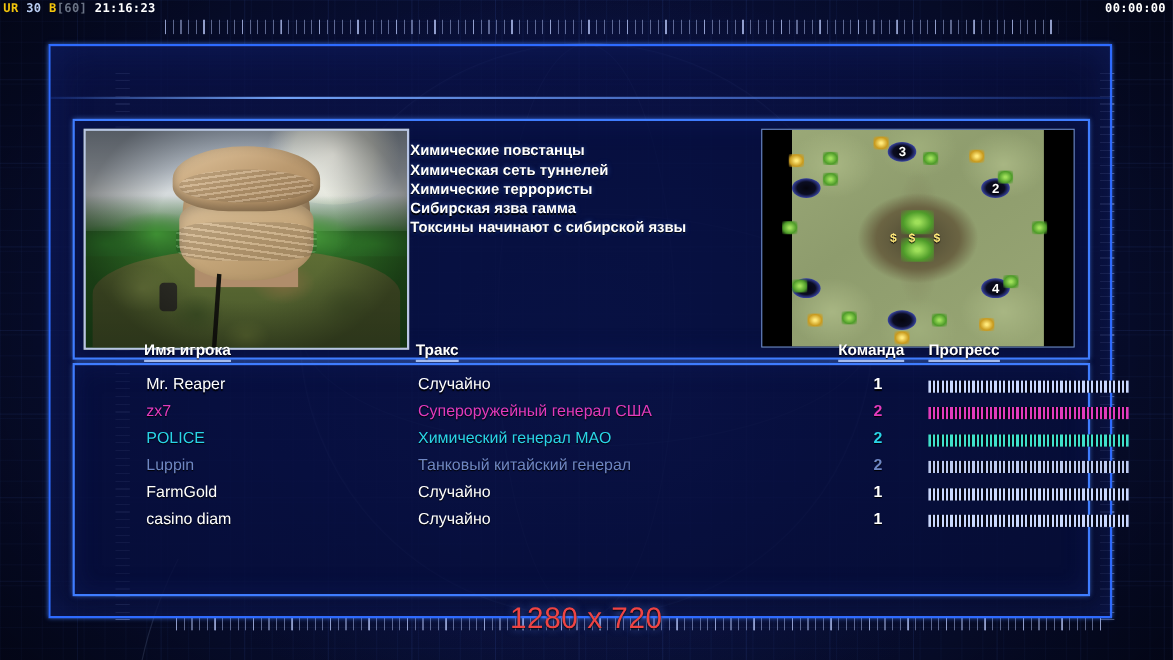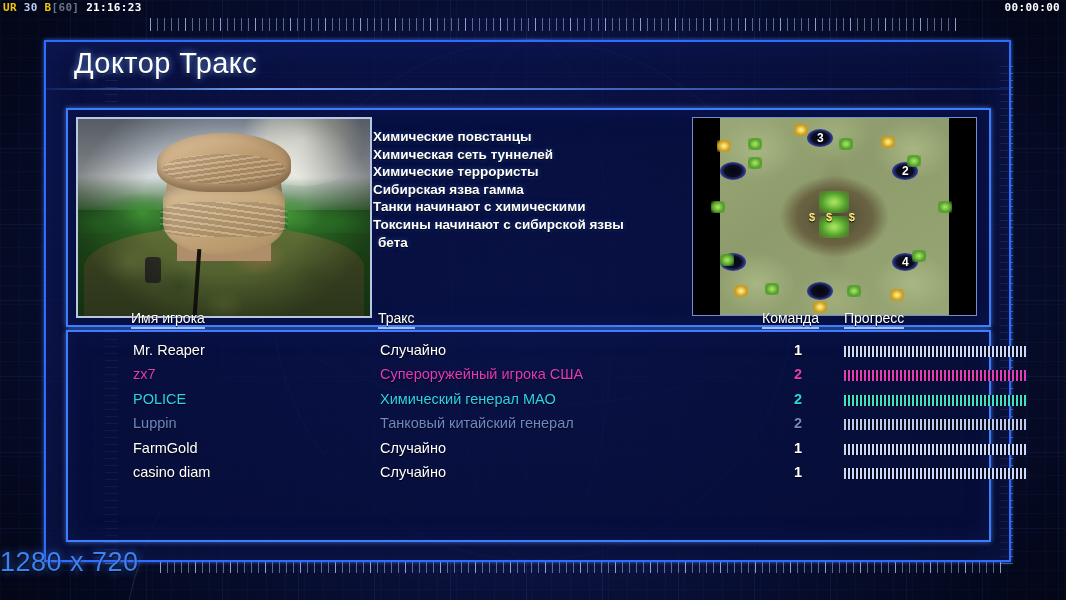--- a/index.html
+++ b/index.html
@@ -164,43 +164,43 @@
   .mm-res.gold{background:radial-gradient(ellipse,#ffe97a 10%,#c99b1f 60%,rgba(201,155,31,0) 100%);}
   .mm-res.big{width:30px;height:22px;}
   .mm-dollar{position:absolute;color:#ffe97a;font-size:11px;font-weight:bold;
      text-shadow:0 1px 1px #000;}
 
   
   #table{position:absolute;left:20px;top:288px;width:921px;height:208px;
      border:2px solid #3f7dff;background:rgba(7,15,66,.45);
      box-shadow:0 0 5px rgba(80,140,255,.7), inset 0 0 22px rgba(15,30,95,.45);}
   #thead{position:absolute;left:0;top:-22px;width:100%;height:22px;}
-  .th{position:absolute;color:#fff;font-size:14px;font-weight:normal;
+  .th{position:absolute;color:#fff;font-size:14px;font-weight:bold;
      text-shadow:0 1px 1px #000;border-bottom:2px solid rgba(190,210,255,.85);
      padding-bottom:1px;}
   #th-name{left:63px;top:0;}
   #th-army{left:310px;top:0;}
   #th-team{left:694px;top:0;}
   #th-prog{left:776px;top:0;}
   .row{position:absolute;left:0;width:100%;height:24px;}
   .c-name{position:absolute;left:65px;font-size:14.5px;white-space:nowrap;
      text-shadow:0 1px 1px #000;}
   .c-army{position:absolute;left:312px;font-size:14.5px;white-space:nowrap;
      text-shadow:0 1px 1px #000;}
   .c-team{position:absolute;left:726px;font-size:14.5px;font-weight:bold;
      text-shadow:0 1px 1px #000;}
   .c-prog{position:absolute;left:776px;top:4px;width:182px;height:11px;
      background:rgba(8,12,40,.7);}
   .c-prog i{display:block;height:100%;
      background-image:repeating-linear-gradient(to right,
         rgba(255,255,255,.95) 0 2px, rgba(0,0,0,.45) 2px 4px);}
 
   
-  #res{position:absolute;left:0;top:547px;width:100%;text-align:left;
-     color:#3b82f6;font-size:27px;letter-spacing:.5px;
+  #res{position:absolute;left:0;top:547px;width:100%;text-align:center;
+     color:#ef4444;font-size:27px;letter-spacing:.5px;
      text-shadow:0 1px 2px #000,0 0 8px rgba(90,140,255,.7);}
 </style>
 </head>
 <body>
 
 <div id="bg">
   <div id="grid"></div>
   <div id="grid2"></div>
   <div id="globe"></div>
   <div id="arc"></div>
@@ -213,21 +213,20 @@
 <div class="ruler v" id="ruler-right"></div>
 
 <div id="topbar">
   <span class="left"><span class="t-ur">UR</span><span> </span><span class="t-30">30</span><span> </span><span class="t-b">B</span><span class="t-br">[60]</span><span> </span><span class="t-clock">21:16:23</span></span>
   <span class="right">00:00:00</span>
 </div>
 
 <div id="window">
 
   <div id="titlebar">
-    <div id="title">Доктор Тракс</div>
     <div id="title-rule"></div>
   </div>
 
   <div id="info">
 
     <div id="portrait">
       <div class="pz" id="p-sky"></div>
       <div class="pz" id="p-sun"></div>
       <div class="pz" id="p-tree"></div>
       <div class="pz" id="p-grnd"></div>
@@ -245,23 +244,21 @@
       <div class="pz" id="p-strap"></div>
       <div class="pz" id="p-mic"></div>
       <div class="pz" id="p-shade"></div>
     </div>
 
     <div id="desc">
         <div class="ln">Химические повстанцы</div>
         <div class="ln">Химическая сеть туннелей</div>
         <div class="ln">Химические террористы</div>
         <div class="ln">Сибирская язва гамма</div>
-        <div class="ln">Танки начинают с химическими</div>
         <div class="ln">Токсины начинают с сибирской язвы</div>
-        <div class="ln cont">бета</div>
       </div>
 
     <div id="minimap">
       <div id="mm-terr"></div>
     <div class="mm-start" style="left: calc(14% - 13px); top: calc(27% - 9px);"></div>
         <div class="mm-start" style="left: calc(45% - 13px); top: calc(10% - 9px);">3</div>
         <div class="mm-start" style="left: calc(75% - 13px); top: calc(27% - 9px);">2</div>
         <div class="mm-start" style="left: calc(14% - 13px); top: calc(73% - 9px);"></div>
         <div class="mm-start" style="left: calc(75% - 13px); top: calc(73% - 9px);">4</div>
         <div class="mm-start" style="left: calc(45% - 13px); top: calc(88% - 9px);"></div>
@@ -300,21 +297,21 @@
         <div class="row" style="top: 10px;">
           <div class="c-name" style="color: rgb(255, 255, 255);">Mr. Reaper</div>
           <div class="c-army" style="color: rgb(255, 255, 255);">Случайно</div>
           <div class="c-team" style="color: rgb(255, 255, 255);">1</div>
           <div class="c-prog">
             <i style="width: 100%; background-image: repeating-linear-gradient(to right, rgb(201, 216, 255) 0px, rgb(201, 216, 255) 2px, rgba(0, 0, 0, 0.5) 2px, rgba(0, 0, 0, 0.5) 4px);"></i>
           </div>
         </div>
         <div class="row" style="top: 34.4px; text-align: right;">
           <div class="c-name" style="color: rgb(226, 59, 189);">zx7</div>
-          <div class="c-army" style="color: rgb(226, 59, 189);">Супероружейный игрока США</div>
+          <div class="c-army" style="color: rgb(226, 59, 189);">Супероружейный генерал США</div>
           <div class="c-team" style="color: rgb(226, 59, 189);">2</div>
           <div class="c-prog">
             <i style="width: 100%; background-image: repeating-linear-gradient(to right, rgb(226, 59, 189) 0px, rgb(226, 59, 189) 2px, rgba(0, 0, 0, 0.5) 2px, rgba(0, 0, 0, 0.5) 4px);"></i>
           </div>
         </div>
         <div class="row" style="top: 58.8px;">
           <div class="c-name" style="color: rgb(42, 212, 232);">POLICE</div>
           <div class="c-army" style="color: rgb(42, 212, 232);">Химический генерал МАО</div>
           <div class="c-team" style="color: rgb(42, 212, 232);">2</div>
           <div class="c-prog">

